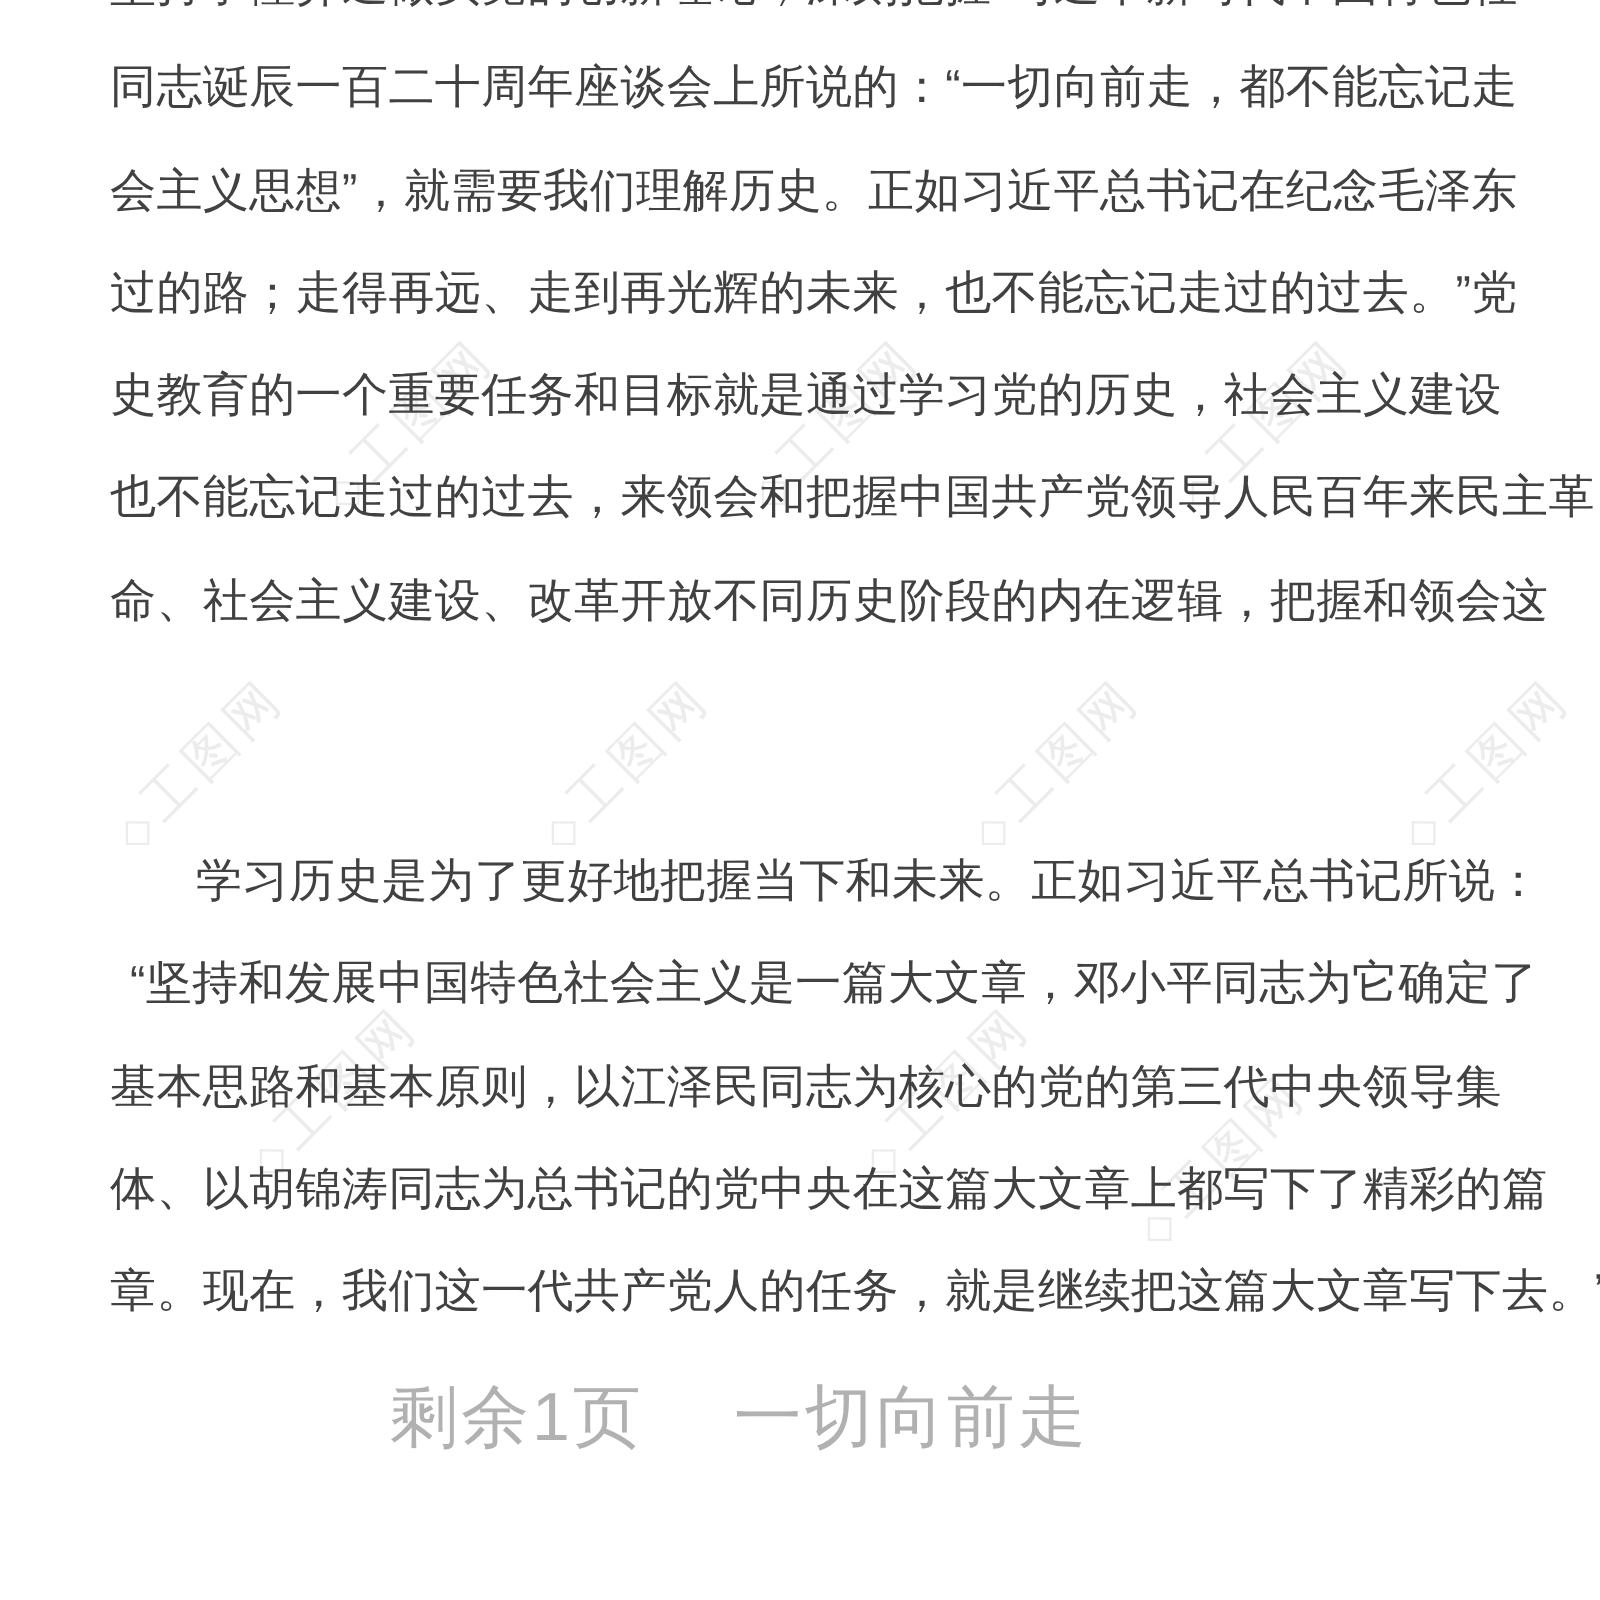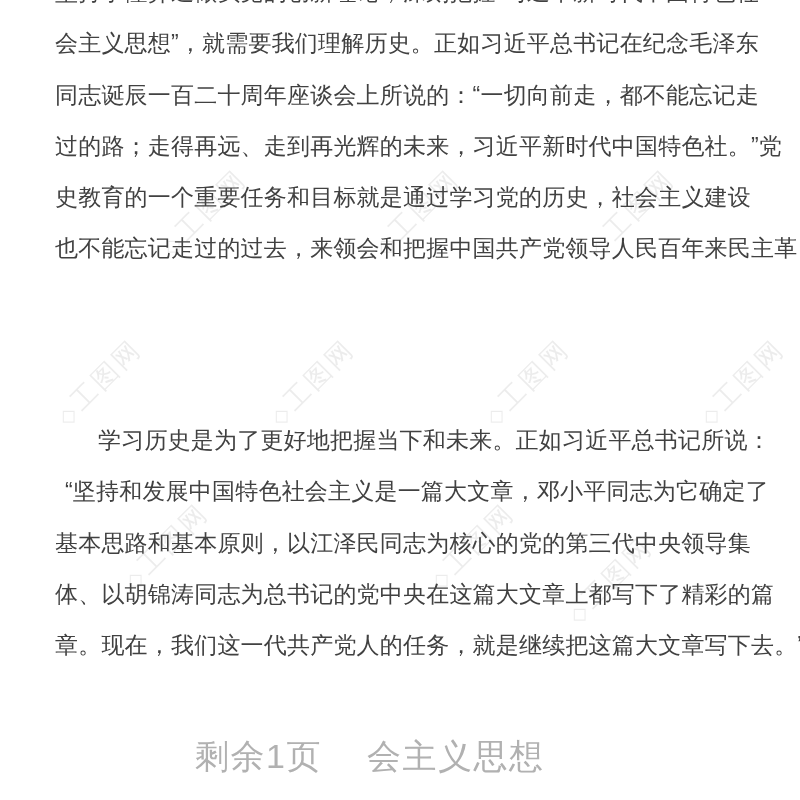--- a/index.html
+++ b/index.html
@@ -64,21 +64,21 @@
     letter-spacing: 0.2px;
   }
   
   .para2 .line:nth-child(1) { text-indent: 43px; }
   
   .para2 .line:nth-child(2) { padding-left: 10px; }
   
   .footer {
     position: absolute;
     left: 195px;
-    top: 736px;
+    top: 689px;
     display: flex;
     gap: 45px;
     font-size: 34px;
     line-height: 40px;
     letter-spacing: 1.5px;
     color: var(--footer-text, #b1b1b1);
     z-index: 1;
     white-space: nowrap;
   }
 </style>
@@ -96,33 +96,34 @@
       <div class="wm" style="left: 473px; top: 365px;"><span class="wm-logo">◇</span><span>工图网</span></div>
       <div class="wm" style="left: 688px; top: 365px;"><span class="wm-logo">◇</span><span>工图网</span></div>
       <div class="wm" style="left: 112px; top: 529px;"><span class="wm-logo">◇</span><span>工图网</span></div>
       <div class="wm" style="left: 418px; top: 529px;"><span class="wm-logo">◇</span><span>工图网</span></div>
       <div class="wm" style="left: 556px; top: 563px;"><span class="wm-logo">◇</span><span>工图网</span></div>
     </div>
 
   <div class="content">
     <div class="para para1">
         <div class="line">坚持学懂弄通做实党的创新理论，深刻把握“习近平新时代中国特色社</div>
+        <div class="line">同志诞辰一百二十周年座谈会上所说的：“一切向前走，都不能忘记走</div>
         <div class="line">会主义思想”，就需要我们理解历史。正如习近平总书记在纪念毛泽东</div>
-        <div class="line">同志诞辰一百二十周年座谈会上所说的：“一切向前走，都不能忘记走</div>
-        <div class="line">过的路；走得再远、走到再光辉的未来，习近平新时代中国特色社。”党</div>
+        <div class="line">过的路；走得再远、走到再光辉的未来，也不能忘记走过的过去。”党</div>
         <div class="line">史教育的一个重要任务和目标就是通过学习党的历史，社会主义建设</div>
         <div class="line">也不能忘记走过的过去，来领会和把握中国共产党领导人民百年来民主革</div>
+        <div class="line">命、社会主义建设、改革开放不同历史阶段的内在逻辑，把握和领会这</div>
       </div>
     <div class="para para2">
         <div class="line">学习历史是为了更好地把握当下和未来。正如习近平总书记所说：</div>
         <div class="line">“坚持和发展中国特色社会主义是一篇大文章，邓小平同志为它确定了</div>
         <div class="line">基本思路和基本原则，以江泽民同志为核心的党的第三代中央领导集</div>
         <div class="line">体、以胡锦涛同志为总书记的党中央在这篇大文章上都写下了精彩的篇</div>
         <div class="line">章。现在，我们这一代共产党人的任务，就是继续把这篇大文章写下去。”</div>
       </div>
   </div>
 
   <div class="footer">
     <span>剩余1页</span>
-    <span>会主义思想</span>
+    <span>一切向前走</span>
   </div>
 
 </div>
 
 </body></html>

